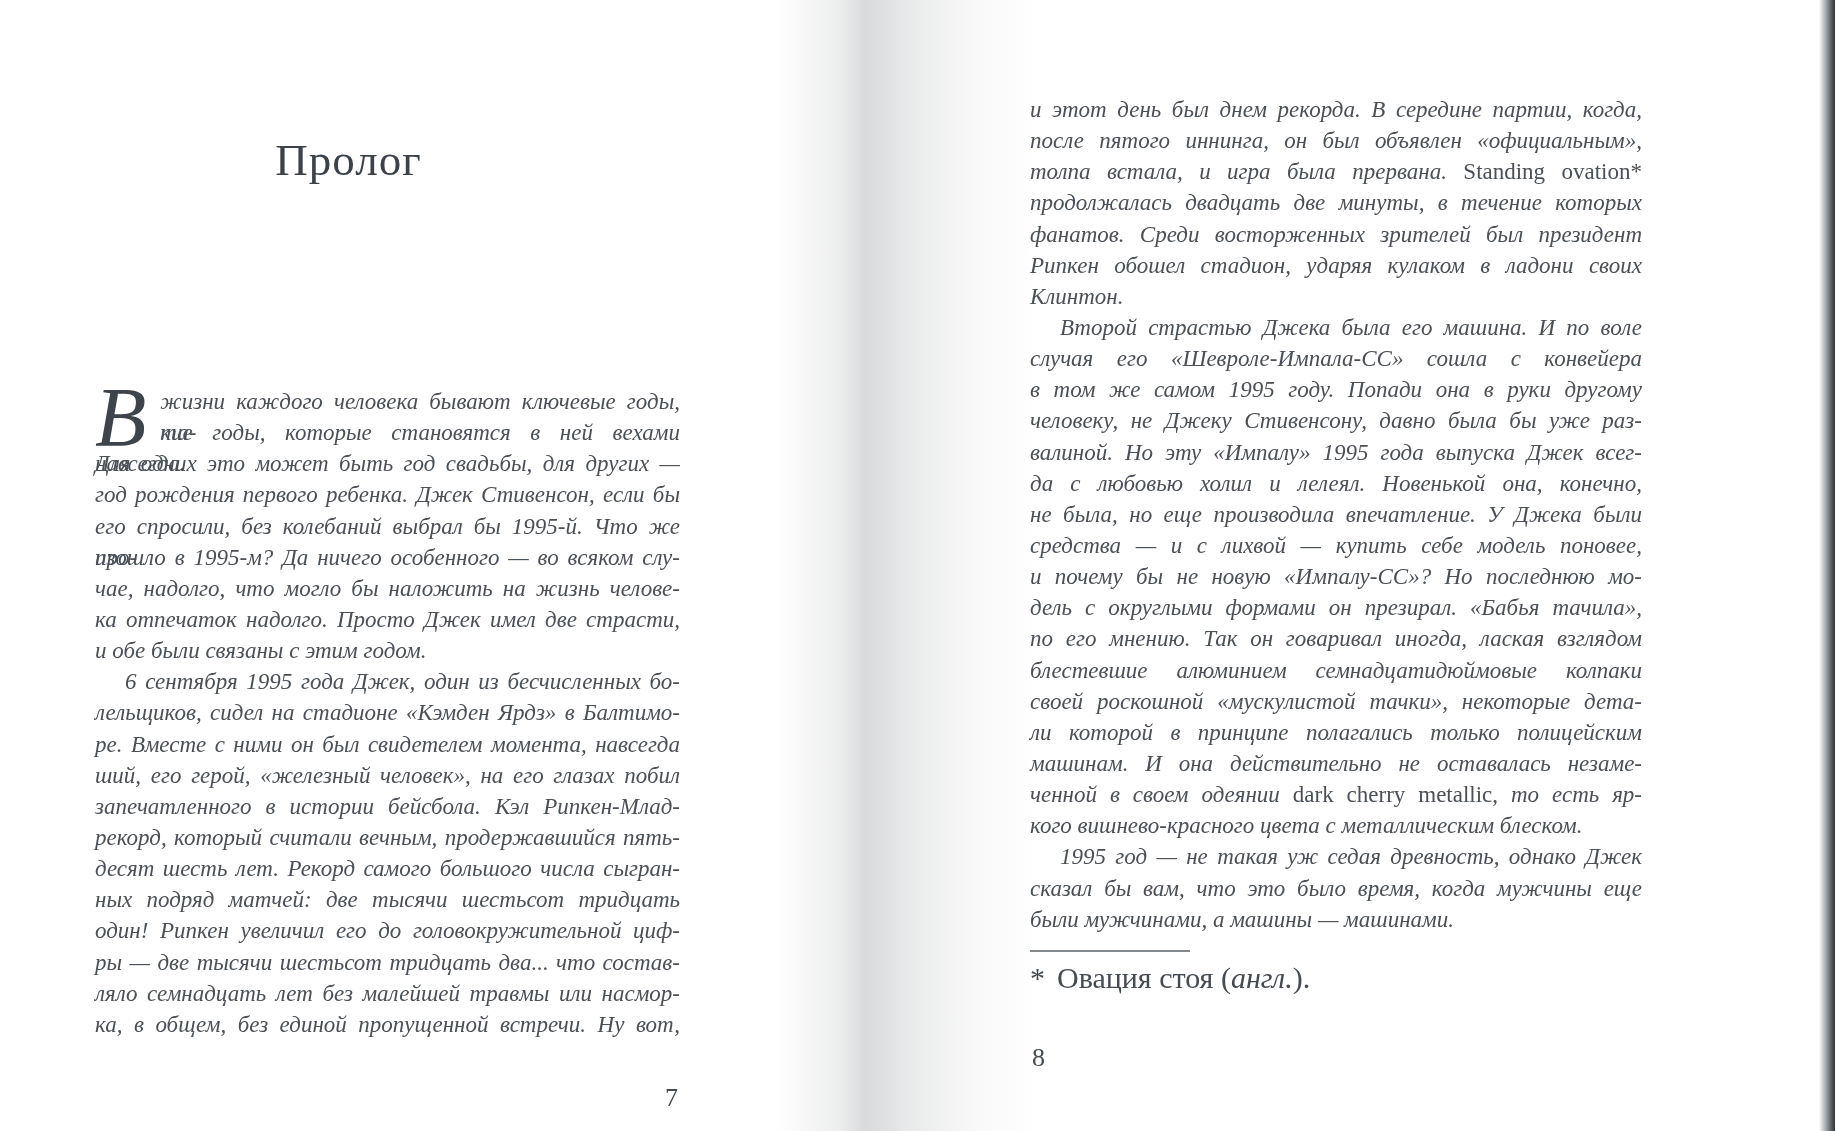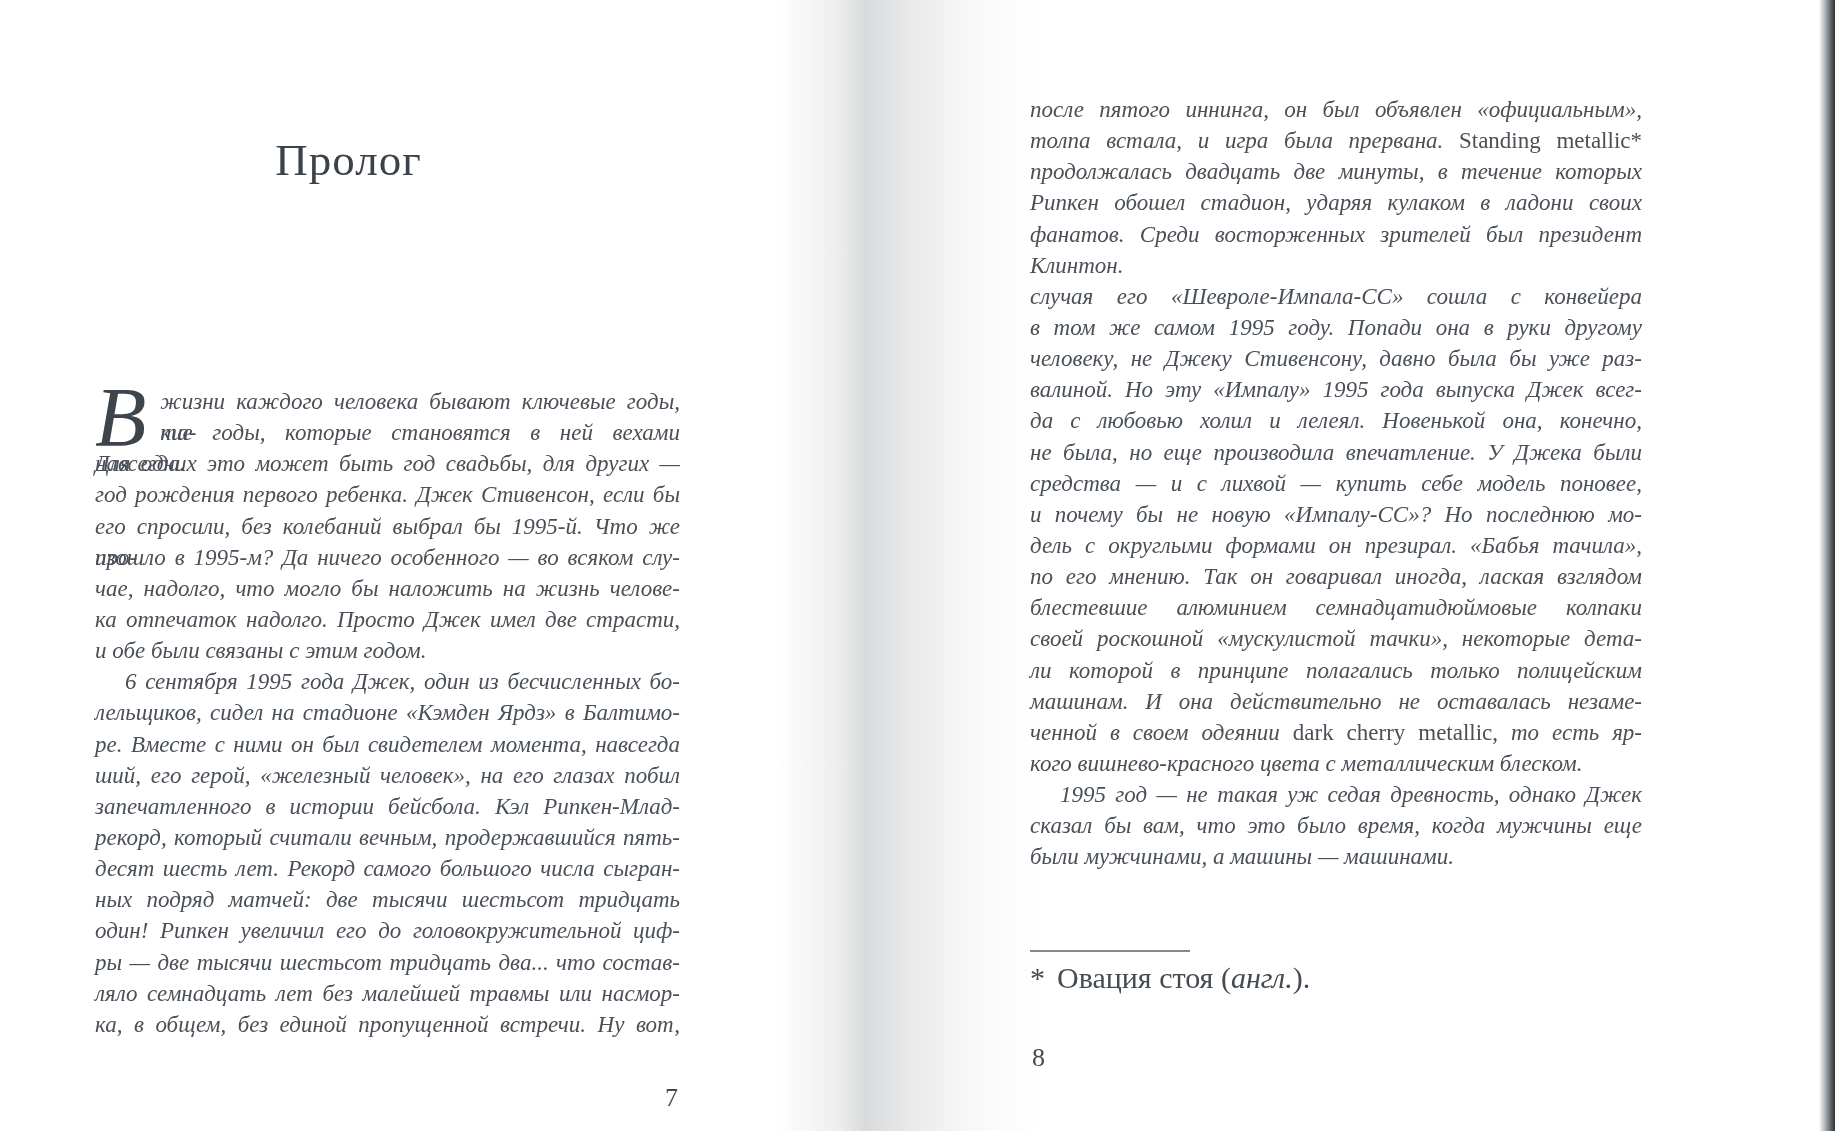--- a/index.html
+++ b/index.html
@@ -106,26 +106,28 @@
         <div class="line"><span>ляло семнадцать лет без малейшей травмы или насмор-</span></div>
         <div class="line"><span>ка, в общем, без единой пропущенной встречи. Ну вот,</span></div>
       </div>
     <div class="pagenum pagenum-left">7</div>
   </div>
 
   <div class="gutter"></div>
 
   <div class="page page-right">
     <div class="body" id="right-body">
+        <div class="line"><span>и этот день был днем рекорда. В середине партии, когда,</span></div>
         <div class="line"><span>после пятого иннинга, он был объявлен «официальным»,</span></div>
-        <div class="line"><span>толпа встала, и игра была прервана. </span><span class="roman">Standing metallic*</span></div>
+        <div class="line"><span>толпа встала, и игра была прервана. </span><span class="roman">Standing ovation*</span></div>
         <div class="line"><span>продолжалась двадцать две минуты, в течение которых</span></div>
+        <div class="line"><span>фанатов. Среди восторженных зрителей был президент</span></div>
         <div class="line"><span>Рипкен обошел стадион, ударяя кулаком в ладони своих</span></div>
-        <div class="line"><span>фанатов. Среди восторженных зрителей был президент</span></div>
         <div class="line last"><span>Клинтон.</span></div>
+        <div class="line indent"><span>Второй страстью Джека была его машина. И по воле</span></div>
         <div class="line"><span>случая его «Шевроле-Импала-СС» сошла с конвейера</span></div>
         <div class="line"><span>в том же самом 1995 году. Попади она в руки другому</span></div>
         <div class="line"><span>человеку, не Джеку Стивенсону, давно была бы уже раз-</span></div>
         <div class="line"><span>валиной. Но эту «Импалу» 1995 года выпуска Джек всег-</span></div>
         <div class="line"><span>да с любовью холил и лелеял. Новенькой она, конечно,</span></div>
         <div class="line"><span>не была, но еще производила впечатление. У Джека были</span></div>
         <div class="line"><span>средства — и с лихвой — купить себе модель поновее,</span></div>
         <div class="line"><span>и почему бы не новую «Импалу-СС»? Но последнюю мо-</span></div>
         <div class="line"><span>дель с округлыми формами он презирал. «Бабья тачила»,</span></div>
         <div class="line"><span>по его мнению. Так он говаривал иногда, лаская взглядом</span></div>

